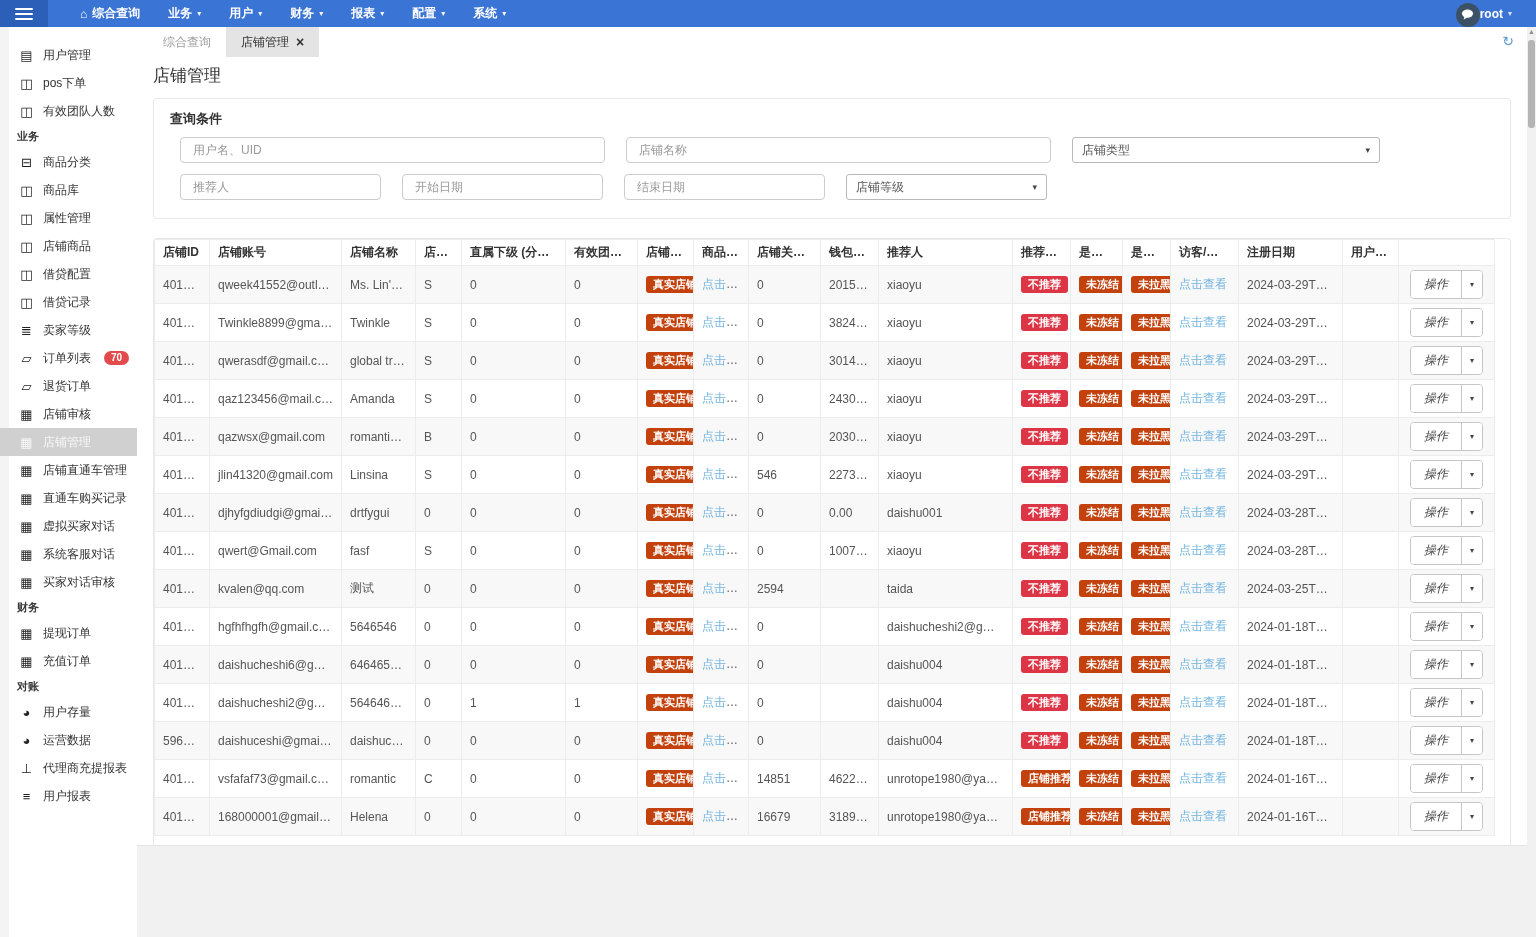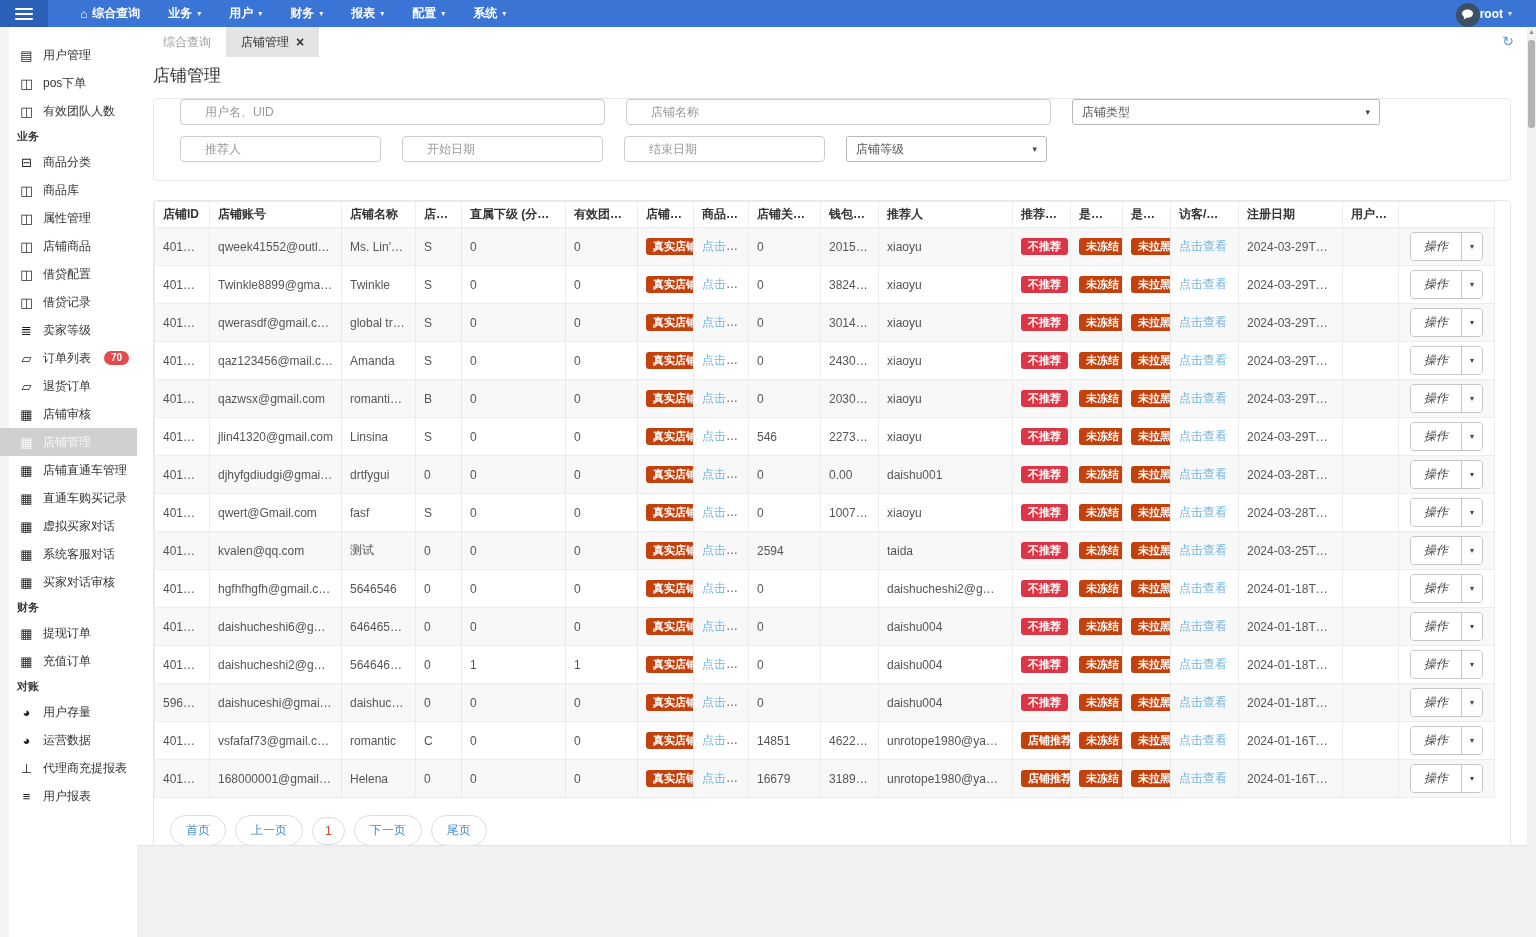--- a/index.html
+++ b/index.html
@@ -48,21 +48,21 @@
   .tab .close { font-size:14px; line-height:1; color:#333; font-weight:700; cursor:pointer; }
   .refresh { position:absolute; right:13px; top:6px; font-size:14px; color:#5a9bd5; cursor:pointer; }
 
   .page-title { font-size:17px; color:#333; margin:7px 0 11px 16px; font-weight:400; }
 
   .panel { border:1px solid #e7e7e7; border-radius:4px; margin:0 16px; background:#fff; }
   .panel-title { font-size:13px; font-weight:700; color:#333; padding:11px 16px 9px; }
 
   .form-row { display:flex; padding:0 26px; margin-bottom:11px; }
   .form-row > * { margin-right:21px; flex:0 0 auto; }
-  input.text { height:26px; border:1px solid #ccc; border-radius:4px; padding:0 24px;
+  input.text { height:26px; border:1px solid #ccc; border-radius:4px; padding:0 12px;
     font-size:12px; color:#555; background:#fff; font-family:inherit; }
   input.text::placeholder { color:#999; }
   .w-lg { width:425px; } .w-sel { width:308px; } .w-sm { width:201px; } .w-btn { width:312px; }
   .select { height:26px; border:1px solid #b9b9b9; border-radius:3px; background:#fff;
     display:flex; align-items:center; justify-content:space-between; padding:0 9px;
     font-size:12px; color:#555; cursor:pointer; }
   .select .sel-caret { font-size:9px; color:#444; }
   .btn-search { height:26px; border:1px solid #ccc; border-radius:4px; background:#fff;
     font-size:12px; color:#333; cursor:pointer; font-family:inherit; }
   .panel-pad-bottom { height:7px; }
@@ -270,20 +270,21 @@
     <div class="tab active">
       <span>店铺管理</span>
       <span class="close">×</span>
     </div>
     <span class="refresh">↻</span>
   </div>
 
   <div class="page-title">店铺管理</div>
 
   <div class="panel query-panel">
+    <div class="panel-title">查询条件</div>
     <div class="form-row">
       <input class="text w-lg" placeholder="用户名、UID" style="">
       <input class="text w-lg" placeholder="店铺名称" style="">
       <div class="select w-sel">
         <span>店铺类型</span>
         <span class="sel-caret">▾</span>
       </div>
     </div>
     <div class="form-row">
       <input class="text w-sm" placeholder="推荐人" style="">

